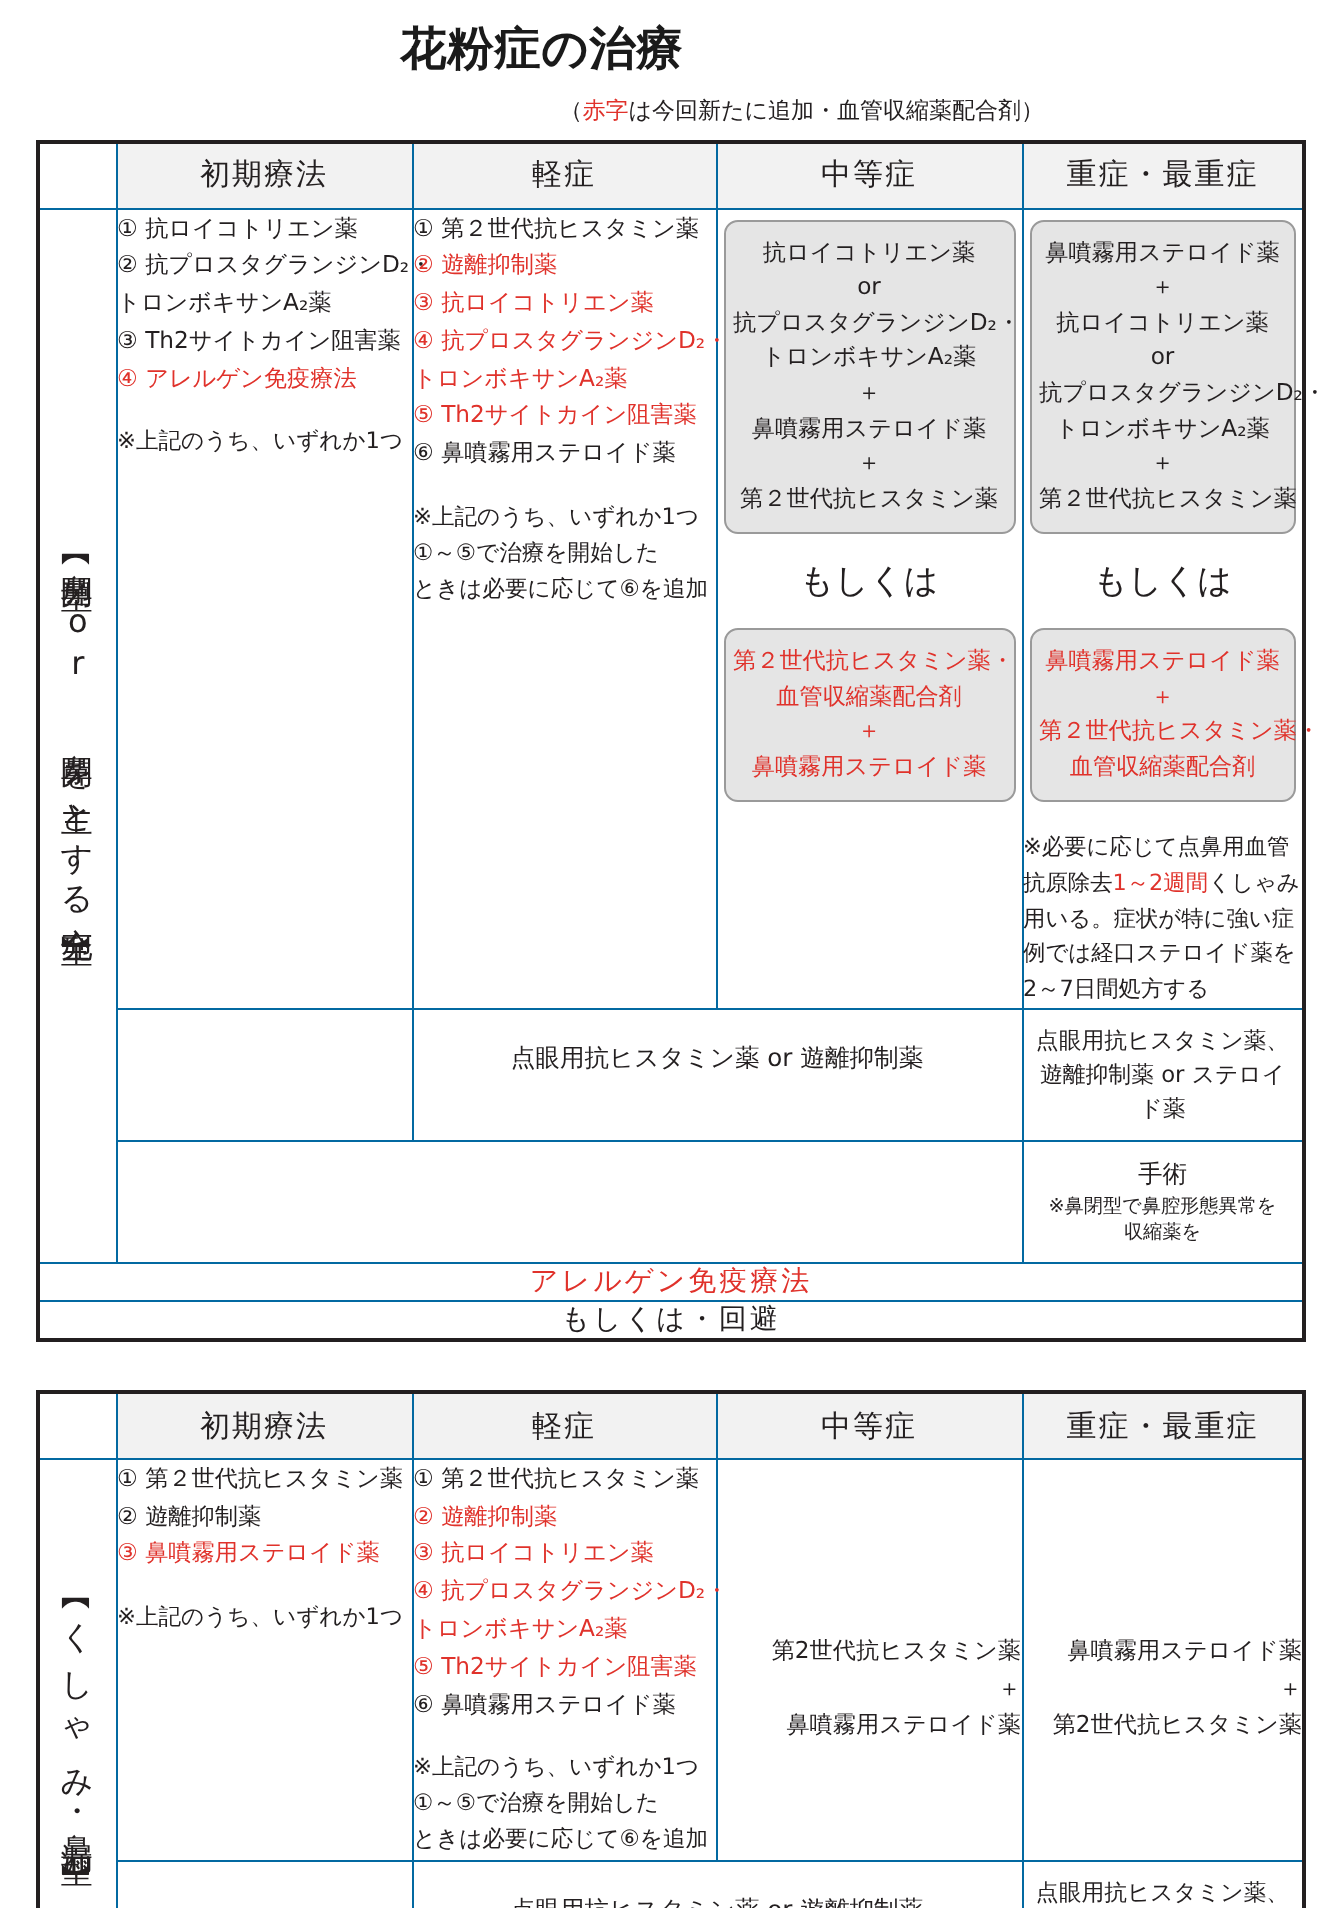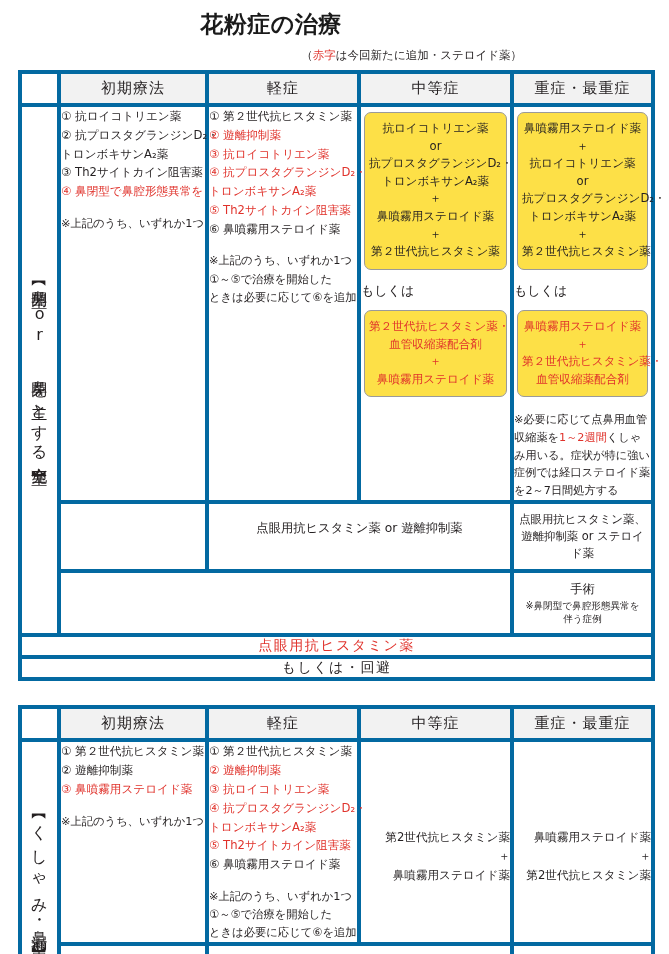--- a/index.html
+++ b/index.html
@@ -34,21 +34,21 @@
   .red { color: #e0322b; }
 
   
   table.tx {
     width: 633px;
     border-collapse: collapse;
     table-layout: fixed;
     border: 2px solid #231f20;
   }
   table.tx td, table.tx th {
-    border: 4px solid #0369a1;
+    border: 1px solid #0369a1;
     vertical-align: top;
     padding: 0;
   }
   .t1 { margin-top: 7px; }
   .t2 { margin-top: 24px; }
 
   col.c-side  { width: 39px; }
   col.c-init  { width: 148px; }
   col.c-mild  { width: 152px; }
   col.c-mod   { width: 153px; }
@@ -86,52 +86,52 @@
 
   
   .cell { padding: 9px 7px 9px 9px; font-size: 11.6px; line-height: 1.62; margin-top: 20px; }
   .cell.center { text-align: right; }
   .listline { white-space: nowrap; }
   .note { margin-top: 14px; font-size: 11.3px; line-height: 1.6; }
   .note2 { font-size: 11.2px; line-height: 1.58; }
 
   
   .gbox {
-    background: #fde047;
+    background: #e5e5e5;
     border: 1px solid #9a9a9a;
     border-radius: 7px;
     text-align: center;
     font-size: 11.6px;
     line-height: 1.52;
     padding: 7px 4px 8px;
     margin: 5px 3px 0;
     white-space: nowrap;
   }
-  .orword { text-align: left; font-size: 13px; padding: 11px 0 3px; font-family: Liberation Mono, monospace; }
+  .orword { text-align: center; font-size: 17px; padding: 11px 0 3px; }
 
   
   .rowline { text-align: center; font-size: 12.3px; line-height: 1.5; }
   .rowline.pad  { padding: 15px 4px; }
   .rowline.pad2 { padding: 7px 4px; }
   .rowline.small { font-size: 11.4px; }
   .rowline.tiny { font-size: 9.6px; line-height: 1.45; }
   .bigrow {
     text-align: center; font-size: 14px; padding: 6px 0 7px;
     letter-spacing: 1.5px;
   }
   .bigrow.red { color: #e0322b; }
 </style>
 </head>
 <body>
 
 <div class="page">
 
   <div class="title">花粉症の治療</div>
   <div class="subtitle">
-    <span>（</span><span class="red">赤字</span><span>は今回新たに追加・ステロイド薬）</span>
+    <span>（</span><span class="red">赤字</span><span>は今回新たに追加・血管収縮薬配合剤）</span>
   </div>
 
   <table class="tx t1">
     <colgroup>
       <col class="c-side">
         <col class="c-init">
         <col class="c-mild">
         <col class="c-mod">
         <col class="c-sev">
     </colgroup>
@@ -148,21 +148,21 @@
         <td class="side" rowspan="3">
           <span class="vtext">【鼻閉型 or 鼻閉を主とする充全型】</span>
         </td>
 
         <td class="cell">
           <div id="t1-init-list">
               <div class="listline">① 抗ロイコトリエン薬</div>
               <div class="listline">② 抗プロスタグランジンD₂・</div>
               <div class="listline">トロンボキサンA₂薬</div>
               <div class="listline">③ Th2サイトカイン阻害薬</div>
-              <div class="listline" style="color: rgb(224, 50, 43);">④ 鼻閉型で鼻腔形態異常を</div>
+              <div class="listline" style="color: rgb(224, 50, 43);">④ アレルゲン免疫療法</div>
             </div>
           <div class="note">※上記のうち、いずれか1つ</div>
         </td>
 
         <td class="cell">
           <div id="t1-mild-list">
               <div class="listline">① 第２世代抗ヒスタミン薬</div>
               <div class="listline" style="color: rgb(224, 50, 43);">② 遊離抑制薬</div>
               <div class="listline" style="color: rgb(224, 50, 43);">③ 抗ロイコトリエン薬</div>
               <div class="listline" style="color: rgb(224, 50, 43);">④ 抗プロスタグランジンD₂・</div>
@@ -208,46 +208,46 @@
               <div>＋</div>
               <div>第２世代抗ヒスタミン薬</div>
             </div>
           <div class="orword">もしくは</div>
           <div class="gbox" id="t1-sev-b2">
               <div style="color: rgb(224, 50, 43);">鼻噴霧用ステロイド薬</div>
               <div style="color: rgb(224, 50, 43);">＋</div>
               <div style="color: rgb(224, 50, 43);">第２世代抗ヒスタミン薬・</div>
               <div style="color: rgb(224, 50, 43);">血管収縮薬配合剤</div>
             </div>
-          <div class="note note2" id="t1-sev-note"><span>※必要に応じて点鼻用血管</span><span>収縮薬を</span><span style="color: rgb(224, 50, 43); text-align: center;">1～2週間</span><span>くしゃみ</span><span>用いる。症状が特に強い症例</span><span>では経口ステロイド薬を</span><span>2～7日間処方する</span></div>
+          <div class="note note2" id="t1-sev-note"><span>※必要に応じて点鼻用血管</span><span>抗原除去</span><span style="color: rgb(224, 50, 43); text-align: center;">1～2週間</span><span>くしゃみ</span><span>用いる。症状が特に強い症例</span><span>では経口ステロイド薬を</span><span>2～7日間処方する</span></div>
         </td>
       </tr>
 
       <tr>
         <td></td>
         <td colspan="2" class="rowline pad">点眼用抗ヒスタミン薬 or 遊離抑制薬</td>
         <td class="rowline pad2 small" id="t1-eye-sev">
             <div>点眼用抗ヒスタミン薬、</div>
             <div>遊離抑制薬 or ステロイド薬</div>
           </td>
       </tr>
 
       <tr>
         <td colspan="3"></td>
         <td class="rowline pad2">
           <div>手術</div>
           <div class="tiny rowline" id="t1-surg-note">
               <div>※鼻閉型で鼻腔形態異常を</div>
-              <div>伴う症例</div>
-            </div>
-        </td>
-      </tr>
-
-      <tr>
-        <td colspan="5" class="bigrow red">点眼用抗ヒスタミン薬</td>
+              <div>収縮薬を</div>
+            </div>
+        </td>
+      </tr>
+
+      <tr>
+        <td colspan="5" class="bigrow red">アレルゲン免疫療法</td>
       </tr>
       <tr>
         <td colspan="5" class="bigrow">もしくは・回避</td>
       </tr>
     </tbody>
   </table>
 
   <table class="tx t2">
     <colgroup>
       <col class="c-side">

